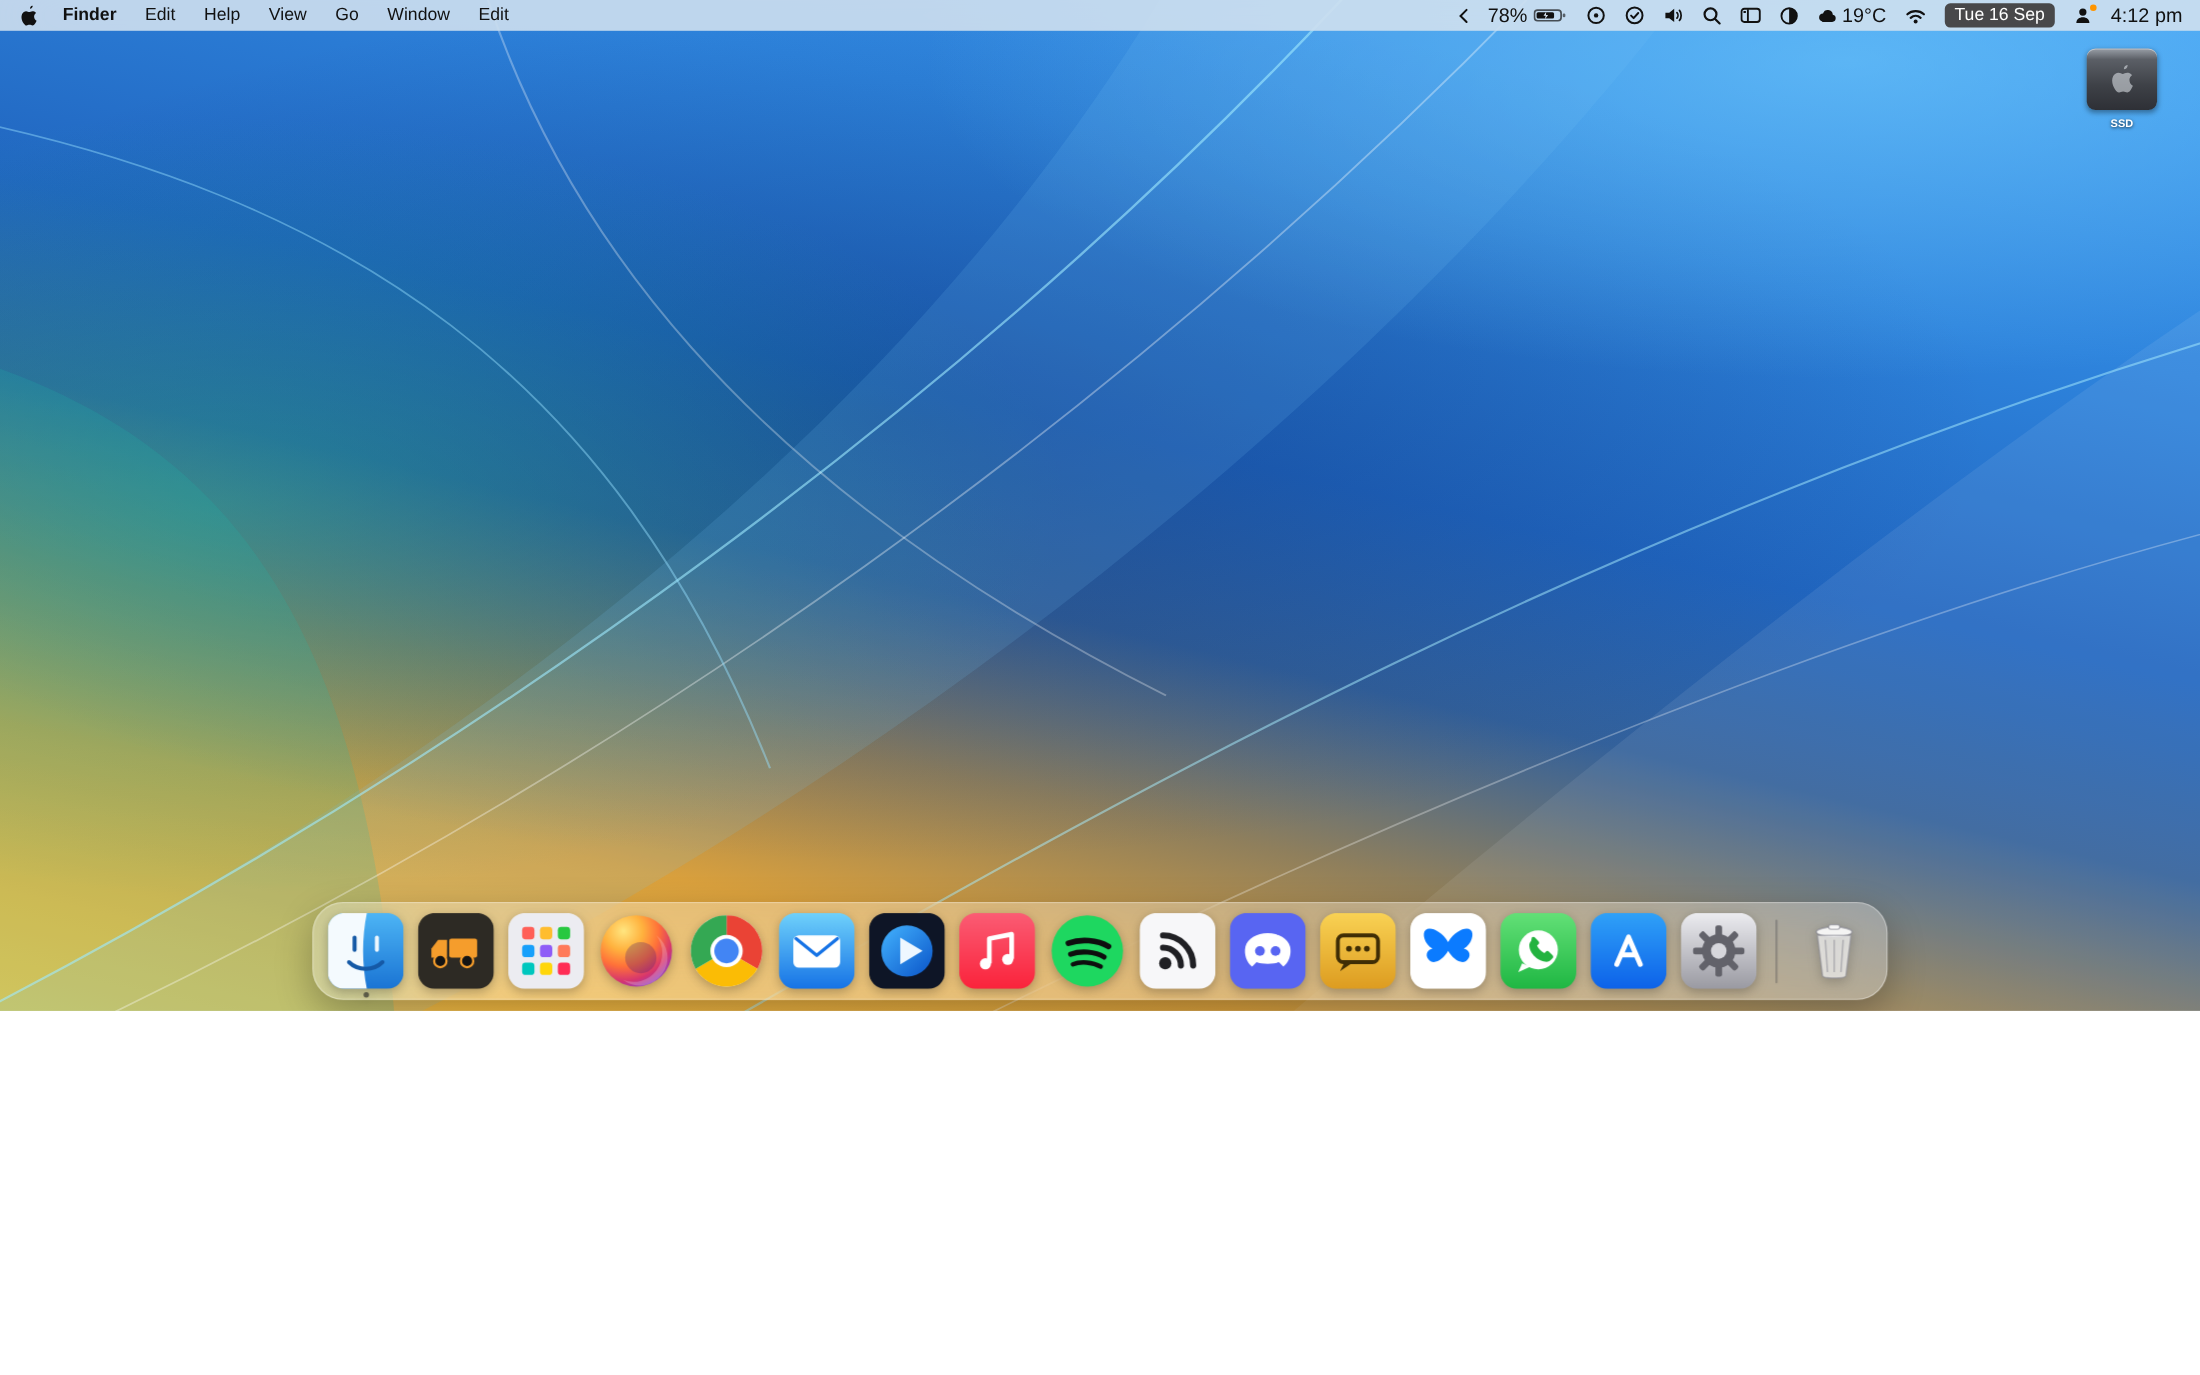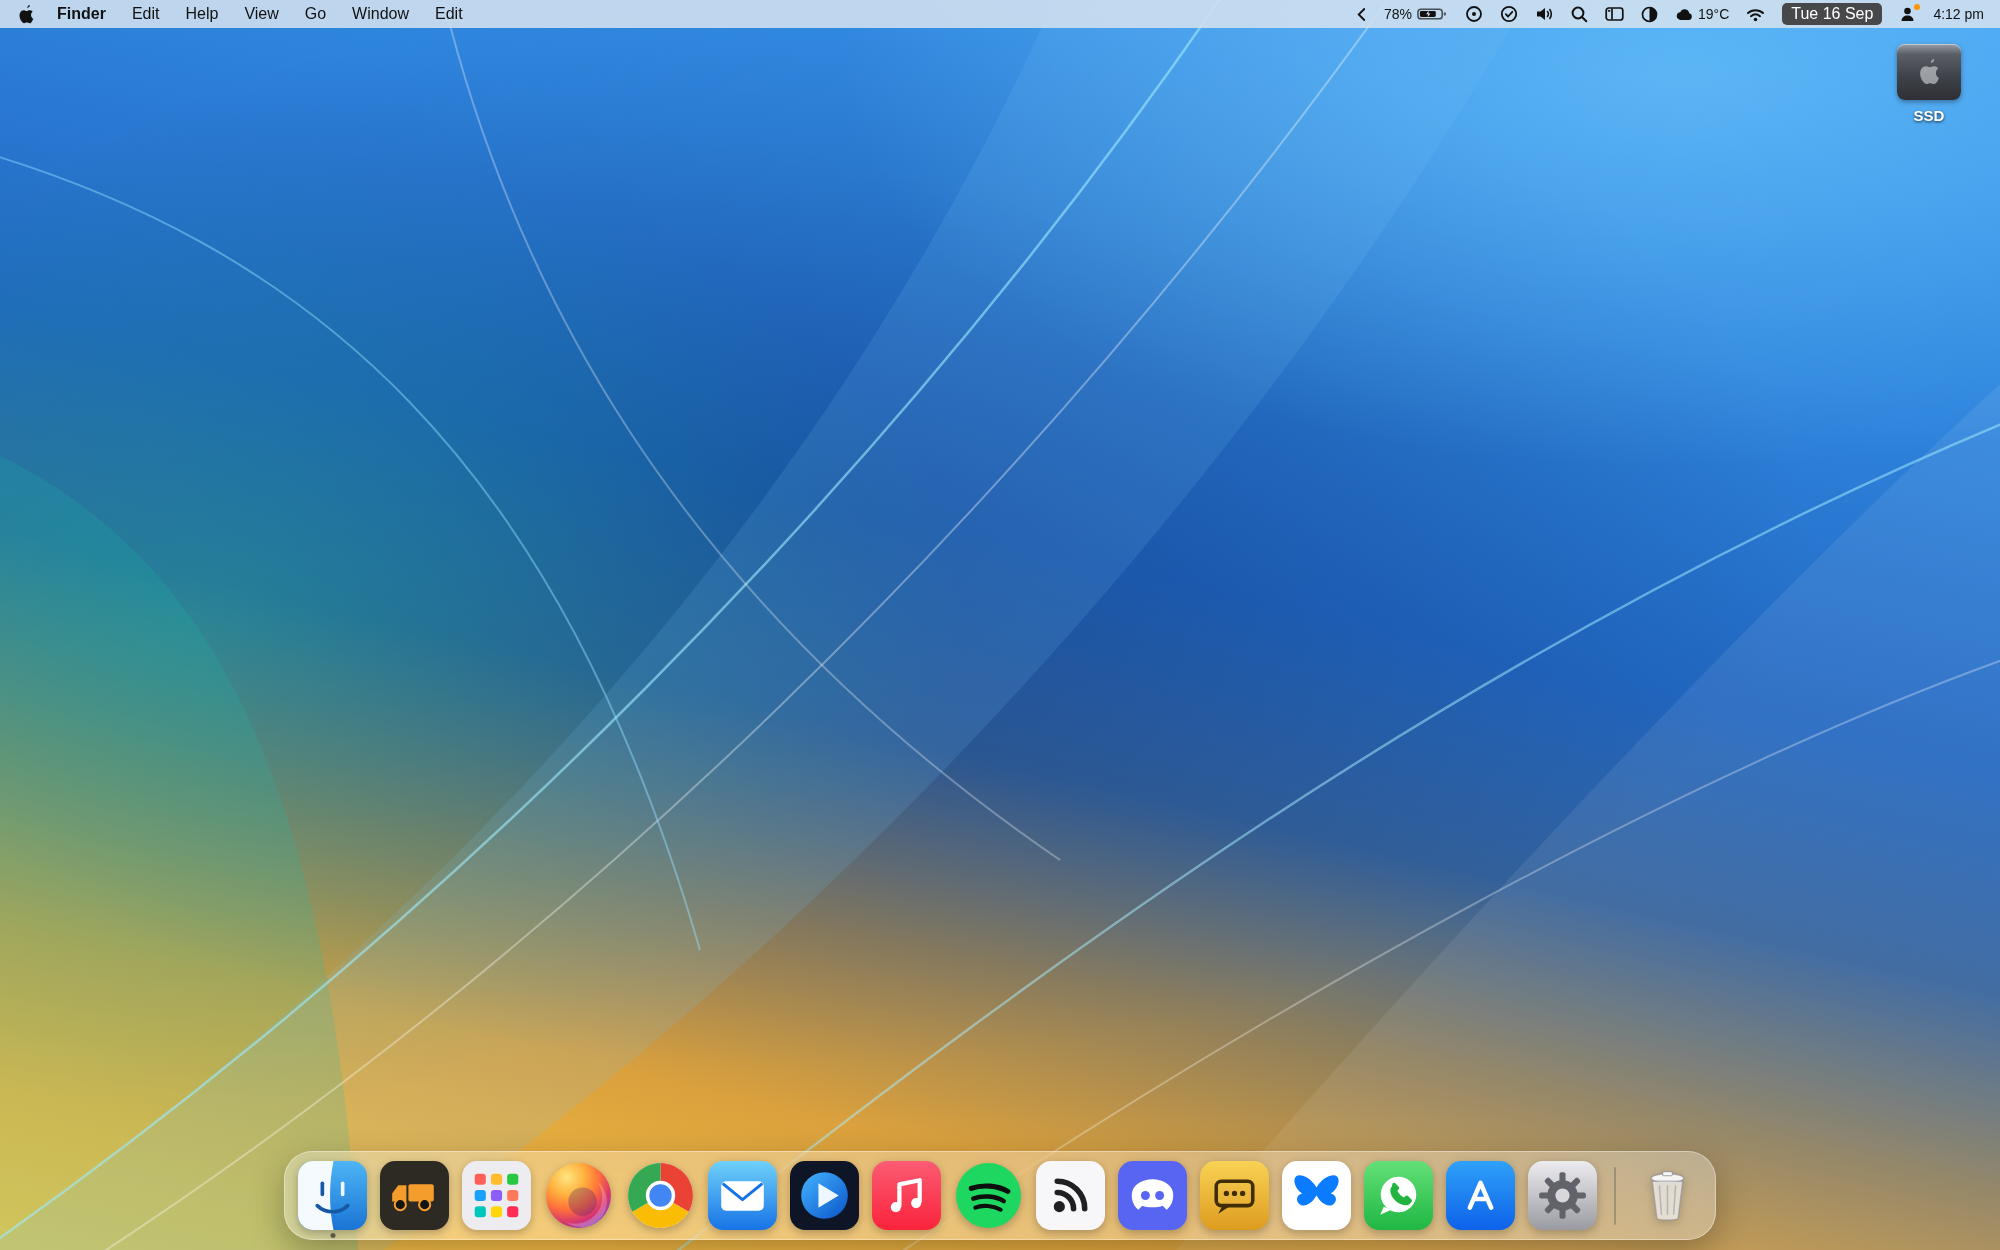--- a/index.html
+++ b/index.html
@@ -1,20 +1,20 @@
 <!DOCTYPE html>
 <html><head>
 <meta charset="utf-8">
 <style>
   * { margin:0; padding:0; box-sizing:border-box; }
   html,body { width:2000px; height:1250px; overflow:hidden; }
   body { font-family:"Liberation Sans", sans-serif; }
 
   .screen{
-    position:relative; width:2000px; height:1250px; overflow:hidden;
+    position:relative; width:2000px; height:919px; overflow:hidden;
     background:
       radial-gradient(60% 45% at 84% 6%, rgba(120,210,255,0.55), rgba(120,210,255,0) 70%),
       radial-gradient(55% 55% at 10% 50%, rgba(26,178,160,0.45), rgba(26,178,160,0) 70%),
       radial-gradient(70% 60% at 40% 42%, rgba(8,44,110,0.38), rgba(8,44,110,0) 72%),
       linear-gradient(193deg, #3e9af0 0%, #2e84dd 25%, #2166c0 45%, #33619b 58%, #8f7f5c 70%, #d9a03d 81%, #f3ba42 92%, #f8c84e 100%);
   }
   .wallpaper-svg{ position:absolute; inset:0; width:100%; height:100%; }
 
   
   .menubar{
@@ -24,42 +24,42 @@
     backdrop-filter:blur(30px);
     color:#111; font-size:16px;
   }
   .menu-left{ display:flex; align-items:center; }
   .menu-item{ padding:0 13px; line-height:28px; white-space:nowrap; }
   .menu-item.app{ font-weight:bold; }
   .apple-logo{ display:flex; align-items:center; padding:0 10px 0 2px; }
   .menu-right{ margin-left:auto; display:flex; align-items:center; gap:17px; }
   .status-item{ display:flex; align-items:center; gap:5px; white-space:nowrap; }
   .status-item svg{ display:block; }
-  .status-text{ font-size:14px; }
+  .status-text{ font-size:18px; }
   .date-badge{
     background:#48484a; color:#fff; border-radius:5px;
     padding:2.5px 9px; font-size:16px; line-height:1.1;
   }
   .user-wrap{ position:relative; }
   .notif-dot{ position:absolute; top:-2px; right:-4px; width:6px; height:6px;
     border-radius:50%; background:#ff9500; }
 
   
   .desktop-volume{
     position:absolute; top:44px; left:1885px; width:88px;
     text-align:center; z-index:5; cursor:default;
   }
   .drive-body{
     width:64px; height:56px; margin:0 auto; border-radius:8px;
     background:linear-gradient(180deg,#9aa0a8 0%, #5b5f66 18%, #3e4147 60%, #2e3036 100%);
     box-shadow:inset 0 1px 0 rgba(255,255,255,0.45), 0 2px 5px rgba(0,0,0,0.35);
     display:flex; align-items:center; justify-content:center;
   }
   .volume-label{
-    margin-top:7px; color:#fff; font-weight:bold; font-size:15px;
+    margin-top:7px; color:#fff; font-weight:bold; font-size:10px;
     text-shadow:0 1px 3px rgba(0,0,0,0.75);
   }
 
   
   .dock{
     position:absolute; left:50%; bottom:10px; transform:translateX(-50%);
     display:flex; align-items:center; gap:13px; padding:9px 13px;
     background:rgba(250,250,252,0.30);
     border:1px solid rgba(255,255,255,0.38);
     border-radius:28px;

